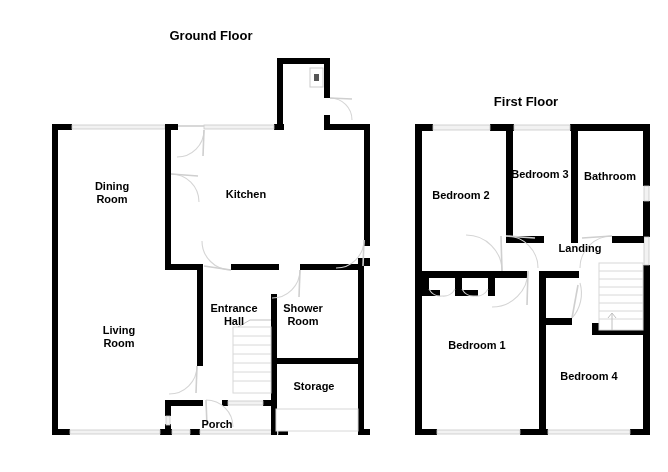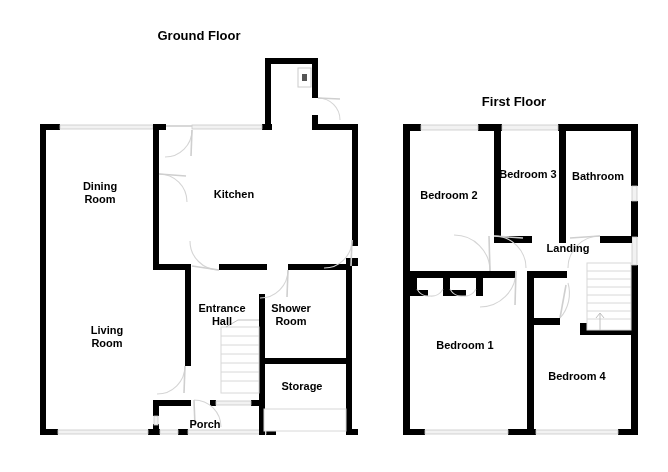--- a/index.html
+++ b/index.html
@@ -9,21 +9,21 @@
   }
   body {
     width: 668px;
     height: 472px;
     position: relative;
     font-family: "Liberation Sans", sans-serif;
     overflow: hidden;
   }
   #floorplan-root {
     position: absolute;
-    left: 0; top: 0;
+    left: 12px; top: 0;
     width: 548px;
     height: 472px;
   }
   svg.plan {
     display: block;
     width: 668px;
     height: 472px;
   }
   .plan-title {
     font-family: "Liberation Sans", sans-serif;

